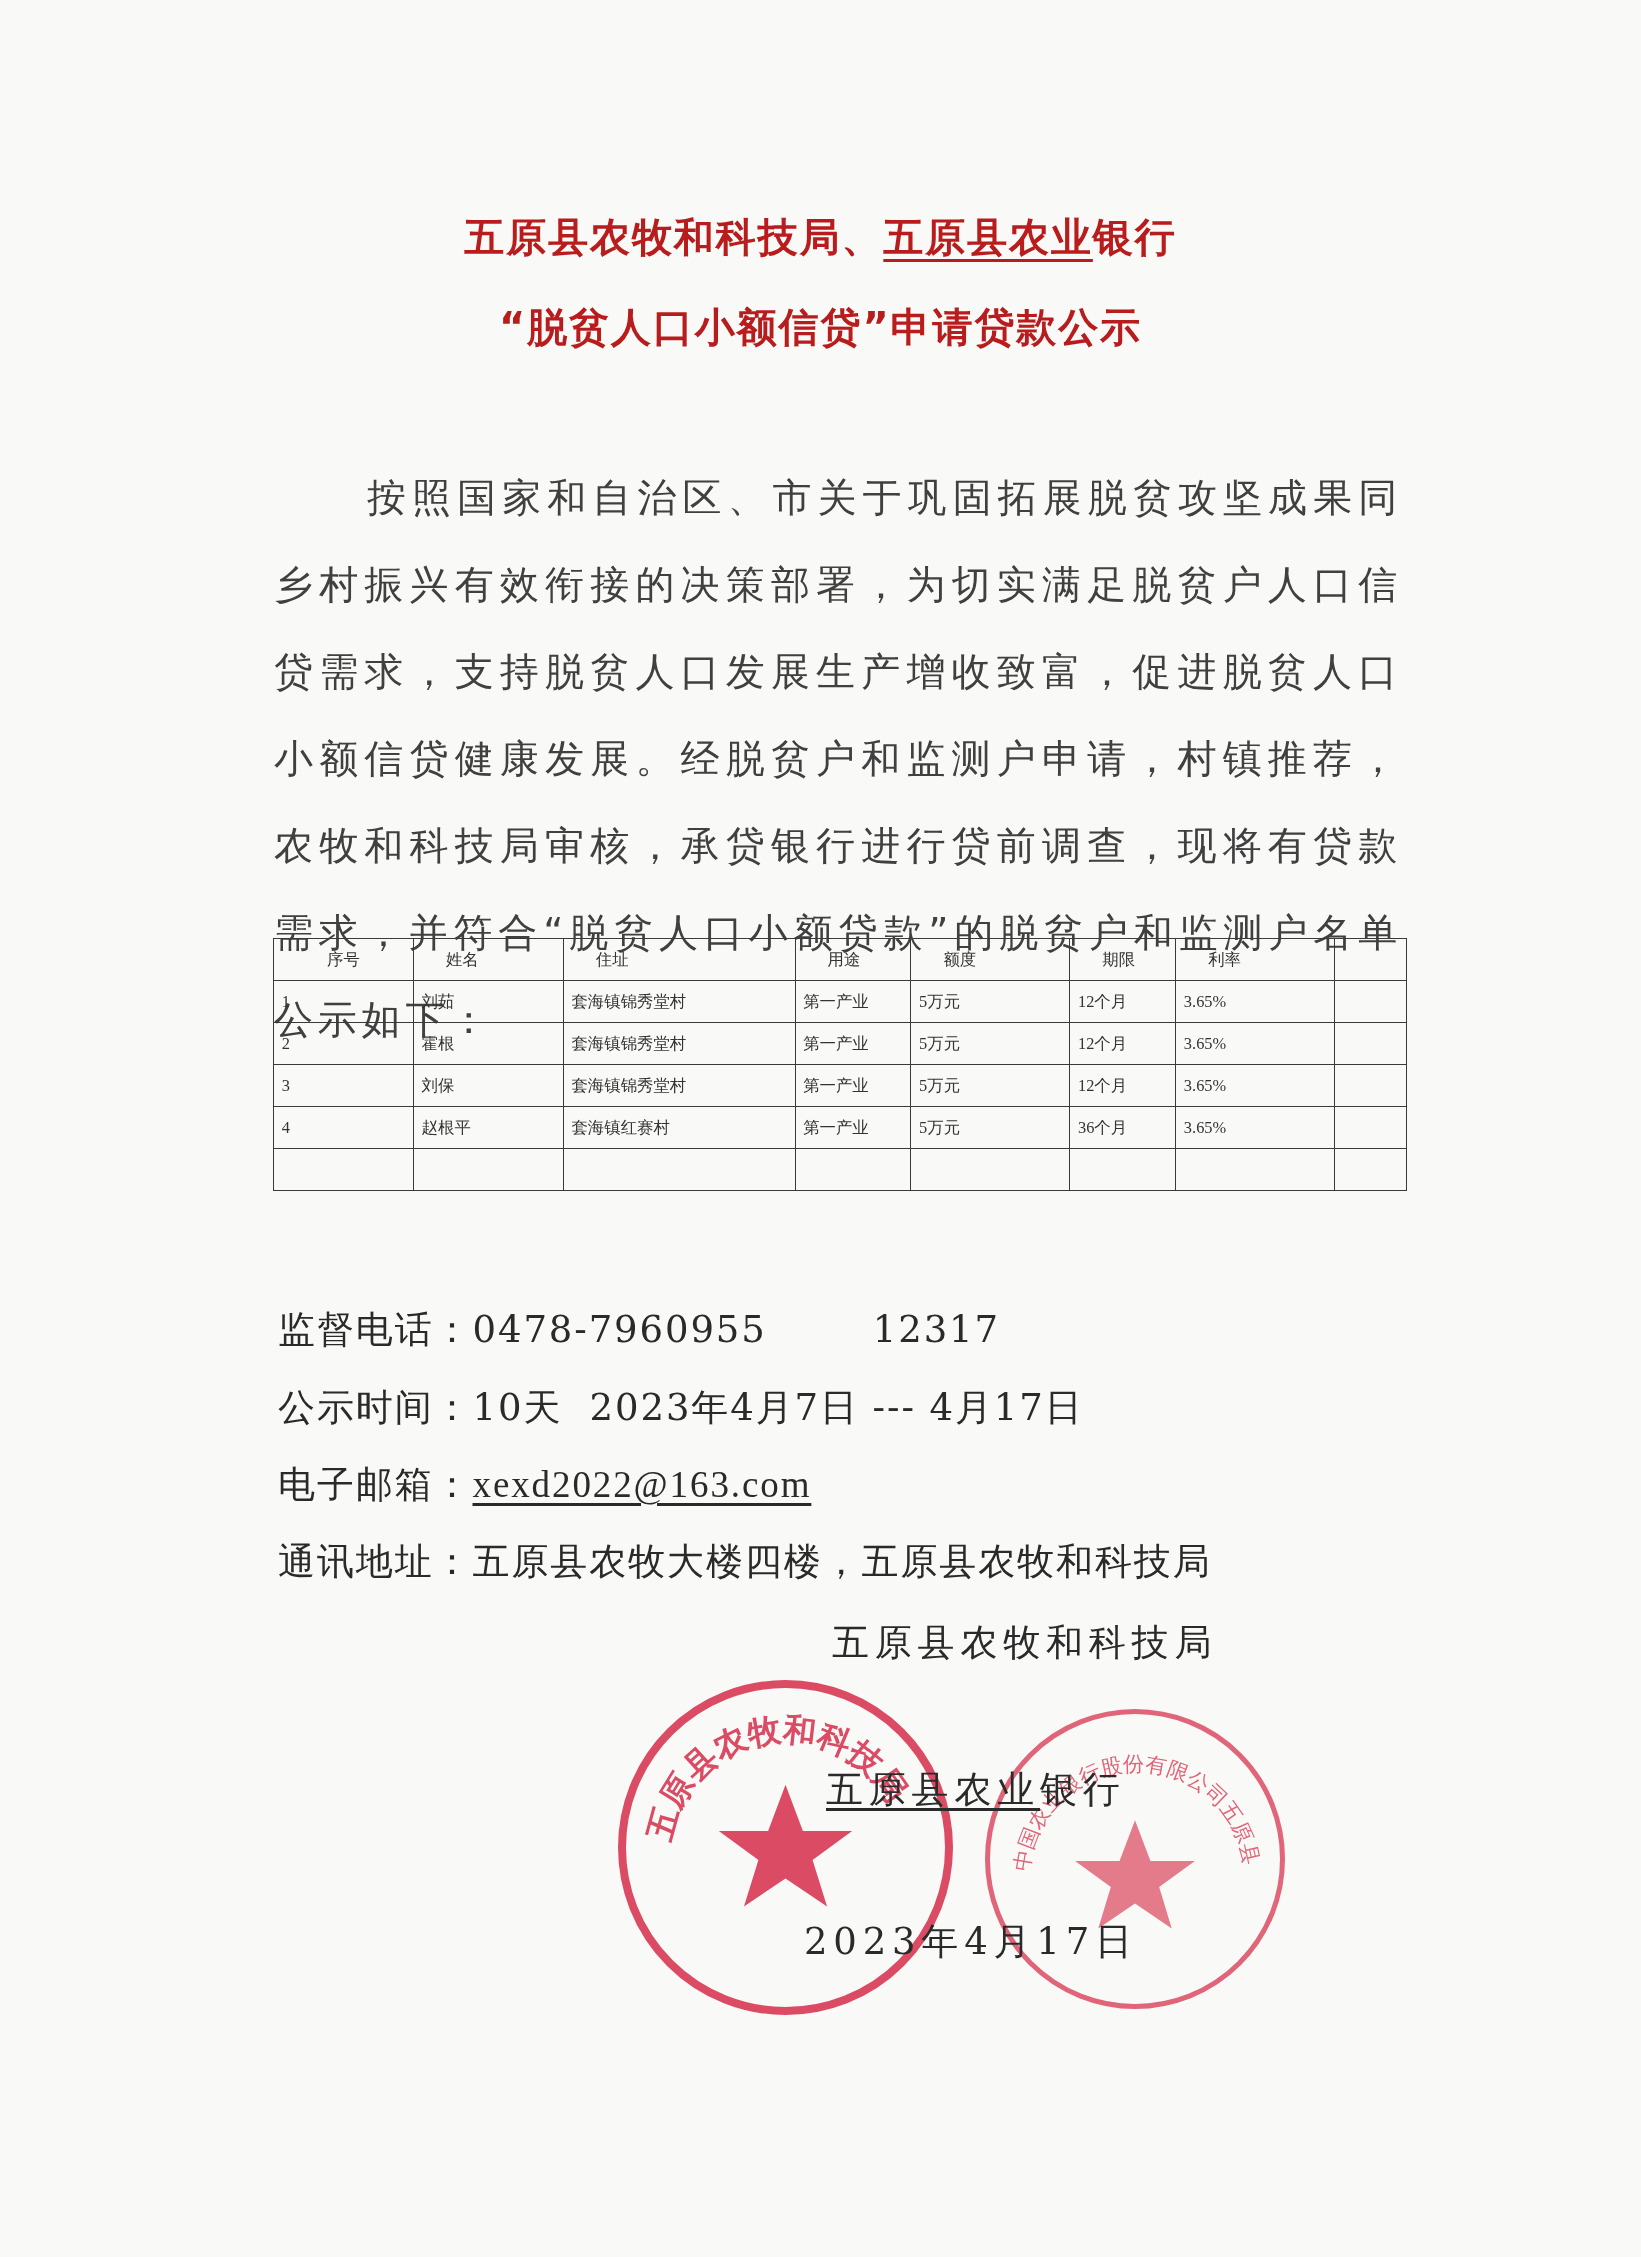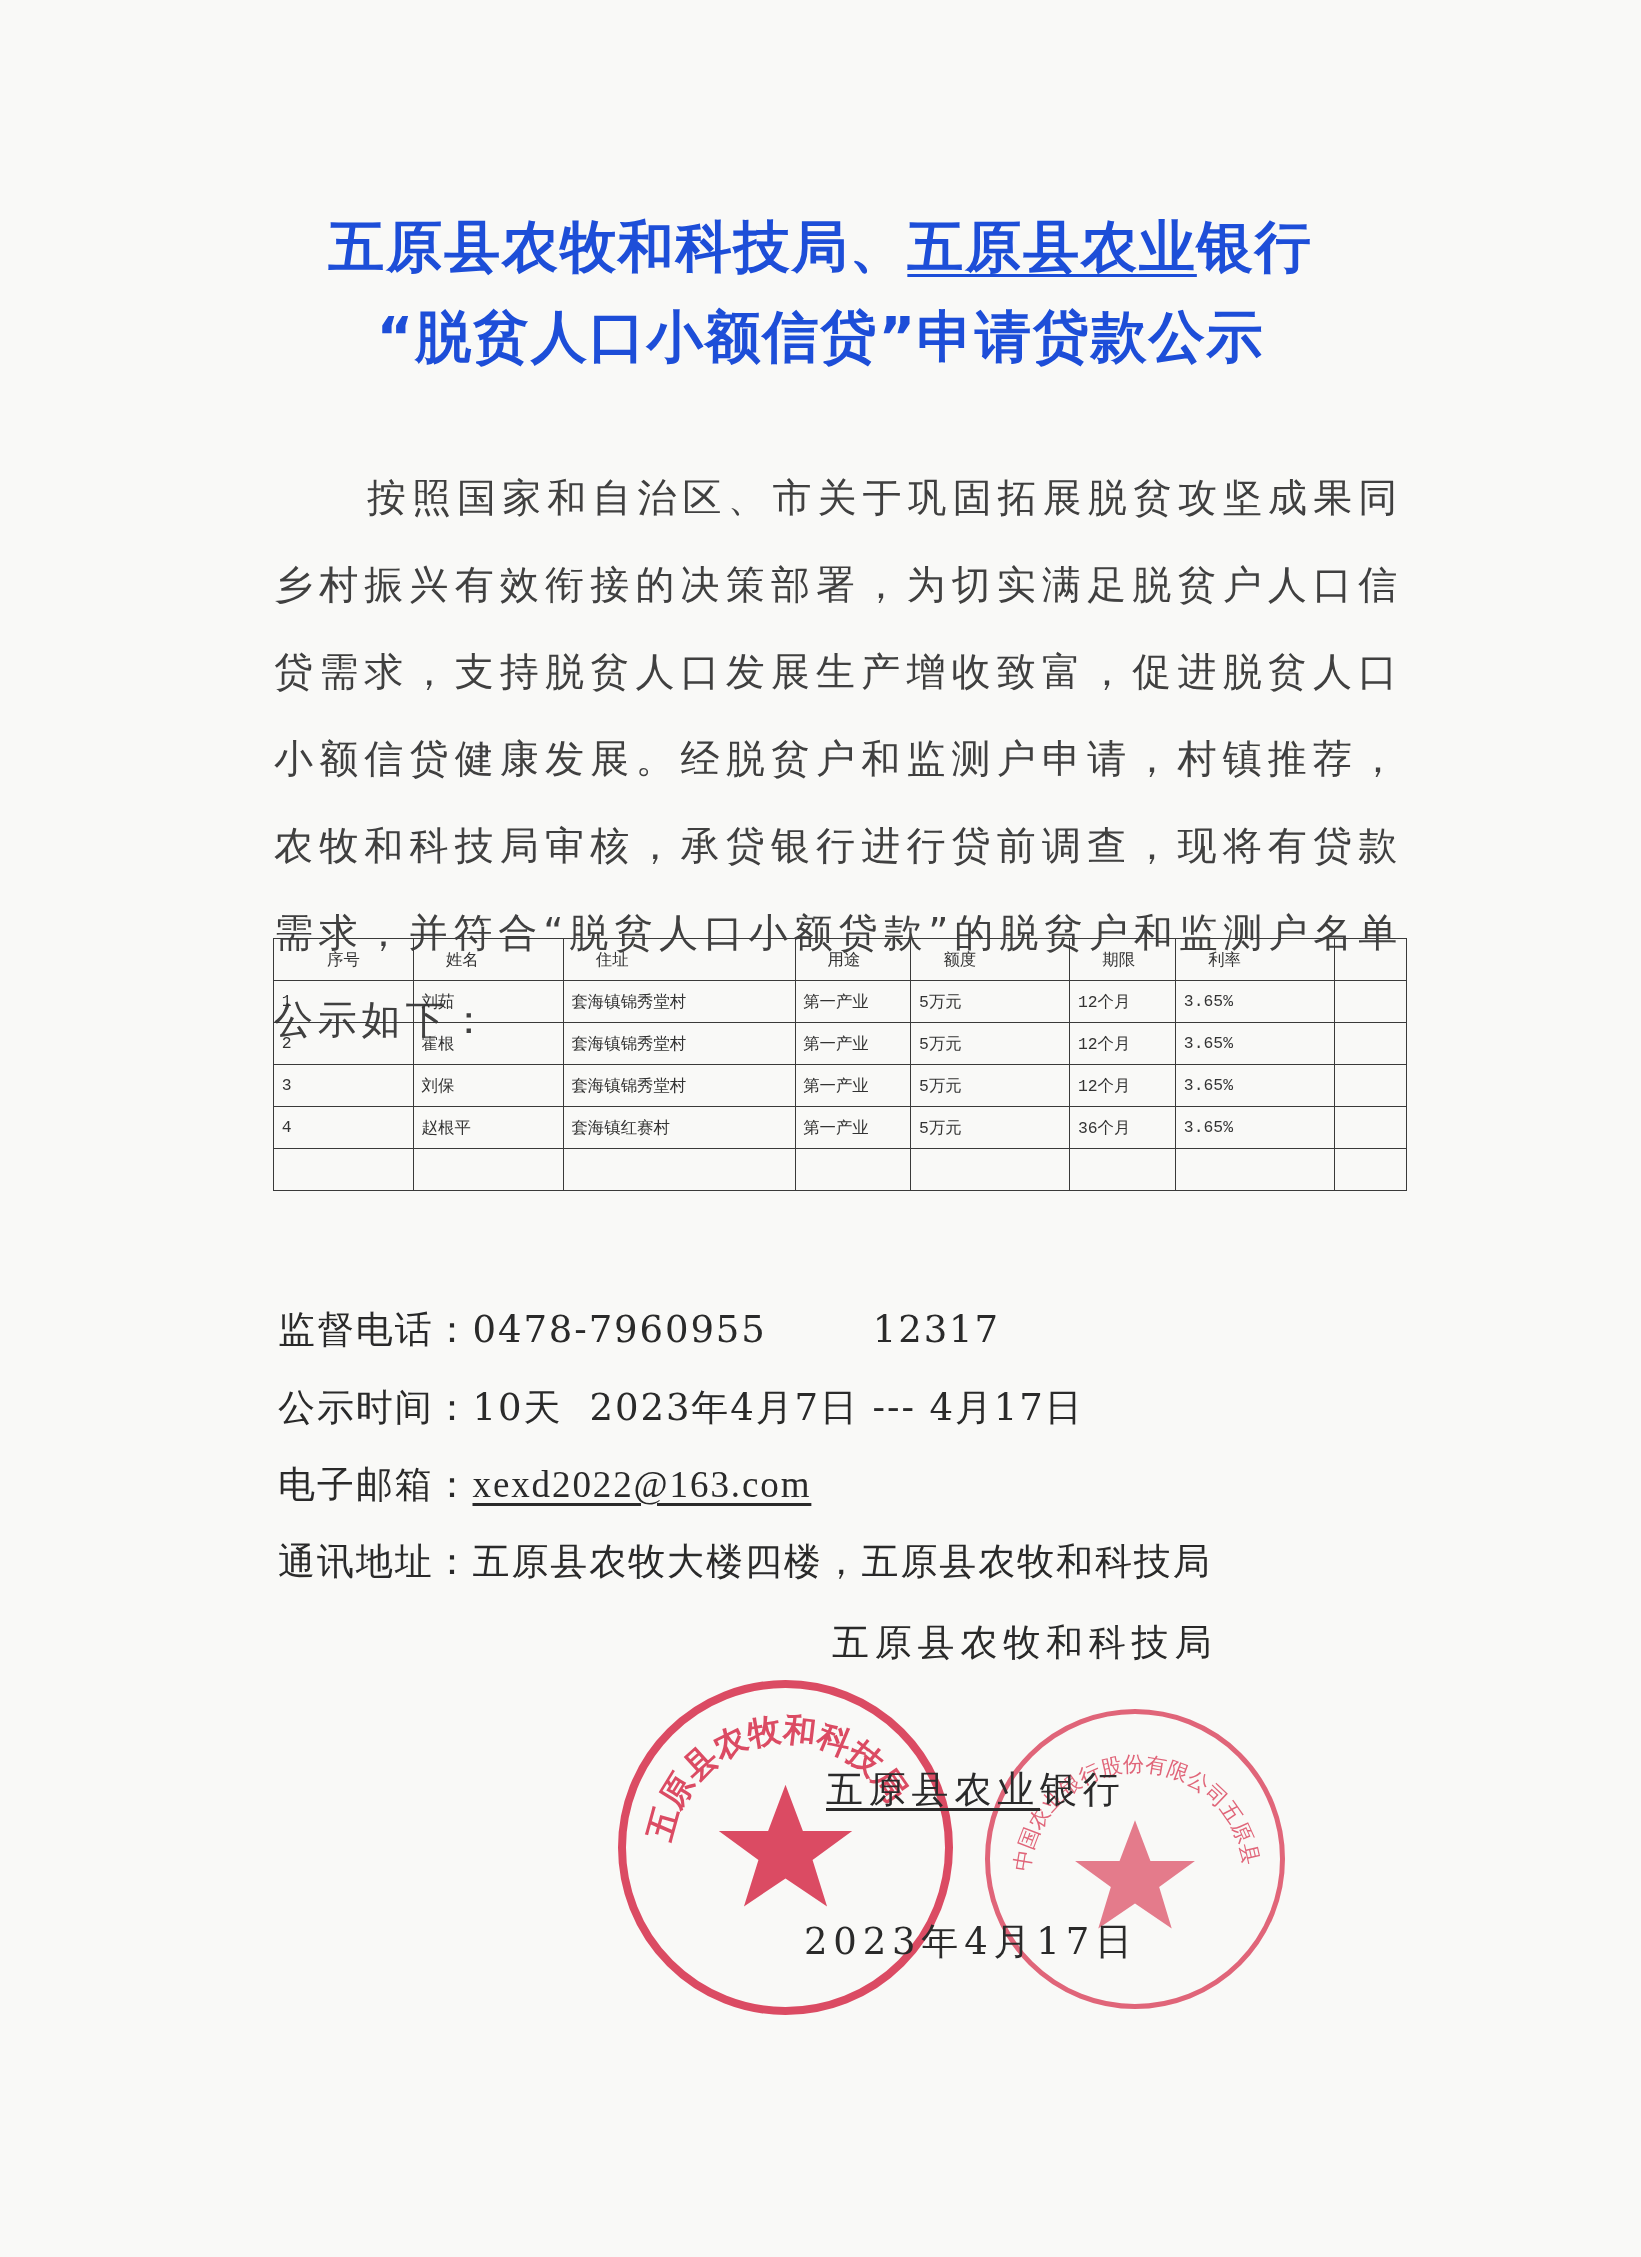--- a/index.html
+++ b/index.html
@@ -5,35 +5,35 @@
   html, body { margin:0; padding:0; }
   body {
     width:1641px; height:2257px; position:relative; overflow:hidden;
     background:#f9f9f7;
     font-family:"DejaVu Serif","Liberation Serif",serif;
     color:#222;
   }
   .title {
     position:absolute; left:0; width:1641px; text-align:center;
     font-family:"DejaVu Sans","Liberation Sans",sans-serif;
-    font-weight:bold; font-size:56px; letter-spacing:1.9px; color:#1d4ed8;
+    font-weight:bold; font-size:40px; letter-spacing:1.9px; color:#b91c1c;
   }
   .title.l1 { top:210px; }
   .title.l2 { top:300px; }
   .title u { text-decoration:underline; text-decoration-thickness:2.9px; text-underline-offset:7.7px; }
   .para {
     position:absolute; left:274px; width:1128px; top:454px;
     font-size:39px; line-height:87px; letter-spacing:4.8px;
     font-family:"DejaVu Sans","Liberation Sans",sans-serif; color:#404040;
     text-align:justify; text-indent:93px;
   }
   table.loans {
     position:absolute; left:273px; top:938px; width:1134px;
     border-collapse:collapse;
-    font-family:Liberation Mono, monospace; font-size:16.4px; color:#333;
+    font-family:Liberation Serif, serif; font-size:16.4px; color:#333;
   }
   table.loans td, table.loans th {
     border:1.9px solid #3a3a3a; height:41px; padding:0 7.7px; font-weight:normal;
     vertical-align:middle;
   }
   table.loans th { text-align:left; height:41px;padding-left:32px; }
   td.c { text-align:left; }
   td.l { text-align:left; }
   .info {
     position:absolute; left:278px; font-size:37px; letter-spacing:1.9px; color:#2a2a2a;

